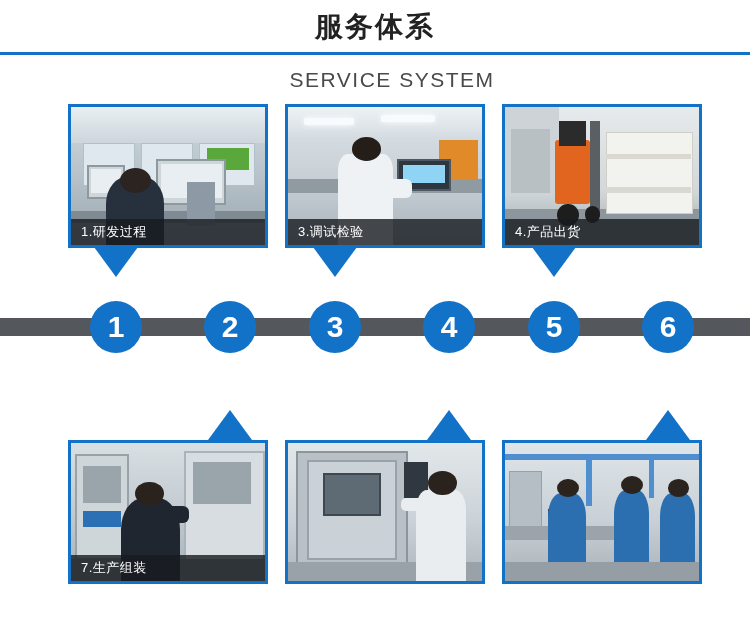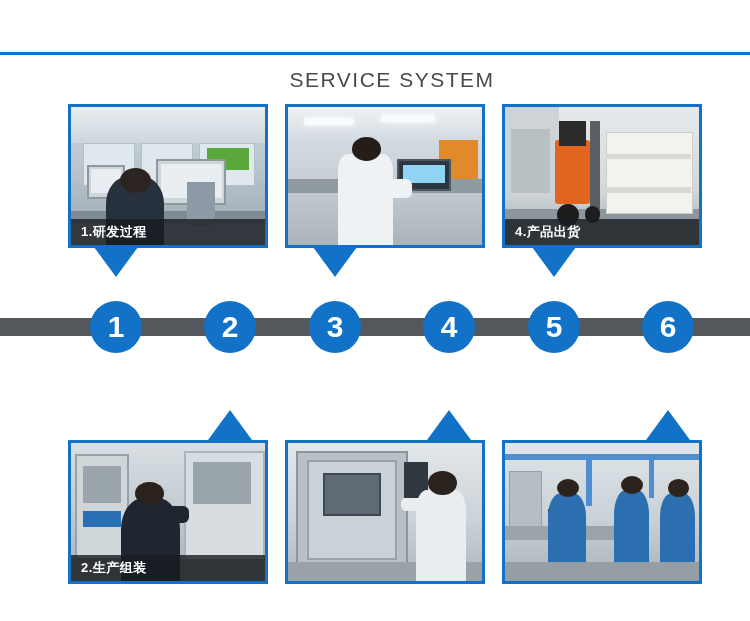--- a/index.html
+++ b/index.html
@@ -76,21 +76,20 @@
     z-index: 5;
   }
 
   
   .card {
     position: absolute;
     border: 3px solid #1272c8;
     box-sizing: border-box;
     overflow: hidden;
     background: #6d28d9;
-    font-weight: bold;
   }
   .card .photo {
     position: absolute;
     left: 0; top: 0;
     right: 0; bottom: 0;
   }
   .card .caption {
     position: absolute;
     left: 0; right: 0; bottom: 0;
     height: 26px;
@@ -192,20 +191,21 @@
   .s6-person { background:#2c6fb0; border-radius:34% 34% 0 0; }
   .s6-head { background:#2b231d; border-radius:50%; }
   .s6-bench { background:#9aa4aa; }
   .s6-scr { background:#2b3440; }
   .s6-floor { left:0; bottom:0; width:100%; height:14%; background:#959ea4; }
 </style>
 </head>
 <body>
 
 <div id="header">
+  <div id="title-cn">服务体系</div>
   <div id="header-rule"></div>
 </div>
 <div id="title-en">SERVICE SYSTEM</div>
 
 <div id="timeline-bar"></div>
 
 <div class="card" style="left:68px; top:104px; width:200px; height:144px;">
   <div class="photo">
     <div class="scene">
       <div class="sh s1-bg"></div>
@@ -239,20 +239,21 @@
       <div class="sh s3-orange" style="left:78%; top:24%; width:20%; height:34%;"></div>
       <div class="sh s3-bench"></div>
       <div class="sh s3-dev" style="left:56%; top:38%; width:26%; height:20%;">
         <div class="sh s3-devscr" style="left:8%; top:12%; width:84%; height:66%;"></div>
       </div>
       <div class="sh s3-coat" style="left:26%; top:34%; width:28%; height:66%;"></div>
       <div class="sh s3-head" style="left:33%; top:22%; width:15%; height:17%;"></div>
       <div class="sh s3-coat" style="left:48%; top:52%; width:16%; height:14%; border-radius:6px;"></div>
     </div>
   </div>
+  <div class="caption">3.调试检验</div>
 </div>
 
 <div class="card" style="left:502px; top:104px; width:200px; height:144px;">
   <div class="photo">
     <div class="scene">
       <div class="sh s5-bg"></div>
       <div class="sh s5-wall" style="left:0; top:0; width:28%; height:64%;"></div>
       <div class="sh s5-door" style="left:3%; top:16%; width:20%; height:46%;"></div>
       <div class="sh s5-floor"></div>
       <div class="sh s5-load" style="left:52%; top:18%; width:44%; height:58%;"></div>
@@ -281,21 +282,21 @@
         <div class="sh s2-blue" style="left:12%; top:54%; width:76%; height:16%;"></div>
       </div>
       <div class="sh s2-chamber" style="left:58%; top:6%; width:40%; height:80%;"></div>
       <div class="sh s2-cabin" style="left:63%; top:14%; width:30%; height:30%;"></div>
       <div class="sh s2-floor"></div>
       <div class="sh s2-person" style="left:26%; top:40%; width:30%; height:60%;"></div>
       <div class="sh s2-head" style="left:33%; top:28%; width:15%; height:17%;"></div>
       <div class="sh s2-person" style="left:49%; top:46%; width:12%; height:12%; border-radius:6px;"></div>
     </div>
   </div>
-  <div class="caption">2.生产组装</div>
+  <div class="caption">7.生产组装</div>
 </div>
 
 <div class="card" style="left:285px; top:440px; width:200px; height:144px;">
   <div class="photo">
     <div class="scene">
       <div class="sh s4-bg"></div>
       <div class="sh s4-unit" style="left:4%; top:6%; width:56%; height:82%;"></div>
       <div class="sh s4-door" style="left:10%; top:12%; width:44%; height:70%;"></div>
       <div class="sh s4-glass" style="left:18%; top:22%; width:28%; height:28%;"></div>
       <div class="sh s4-panel" style="left:60%; top:14%; width:12%; height:26%;"></div>

